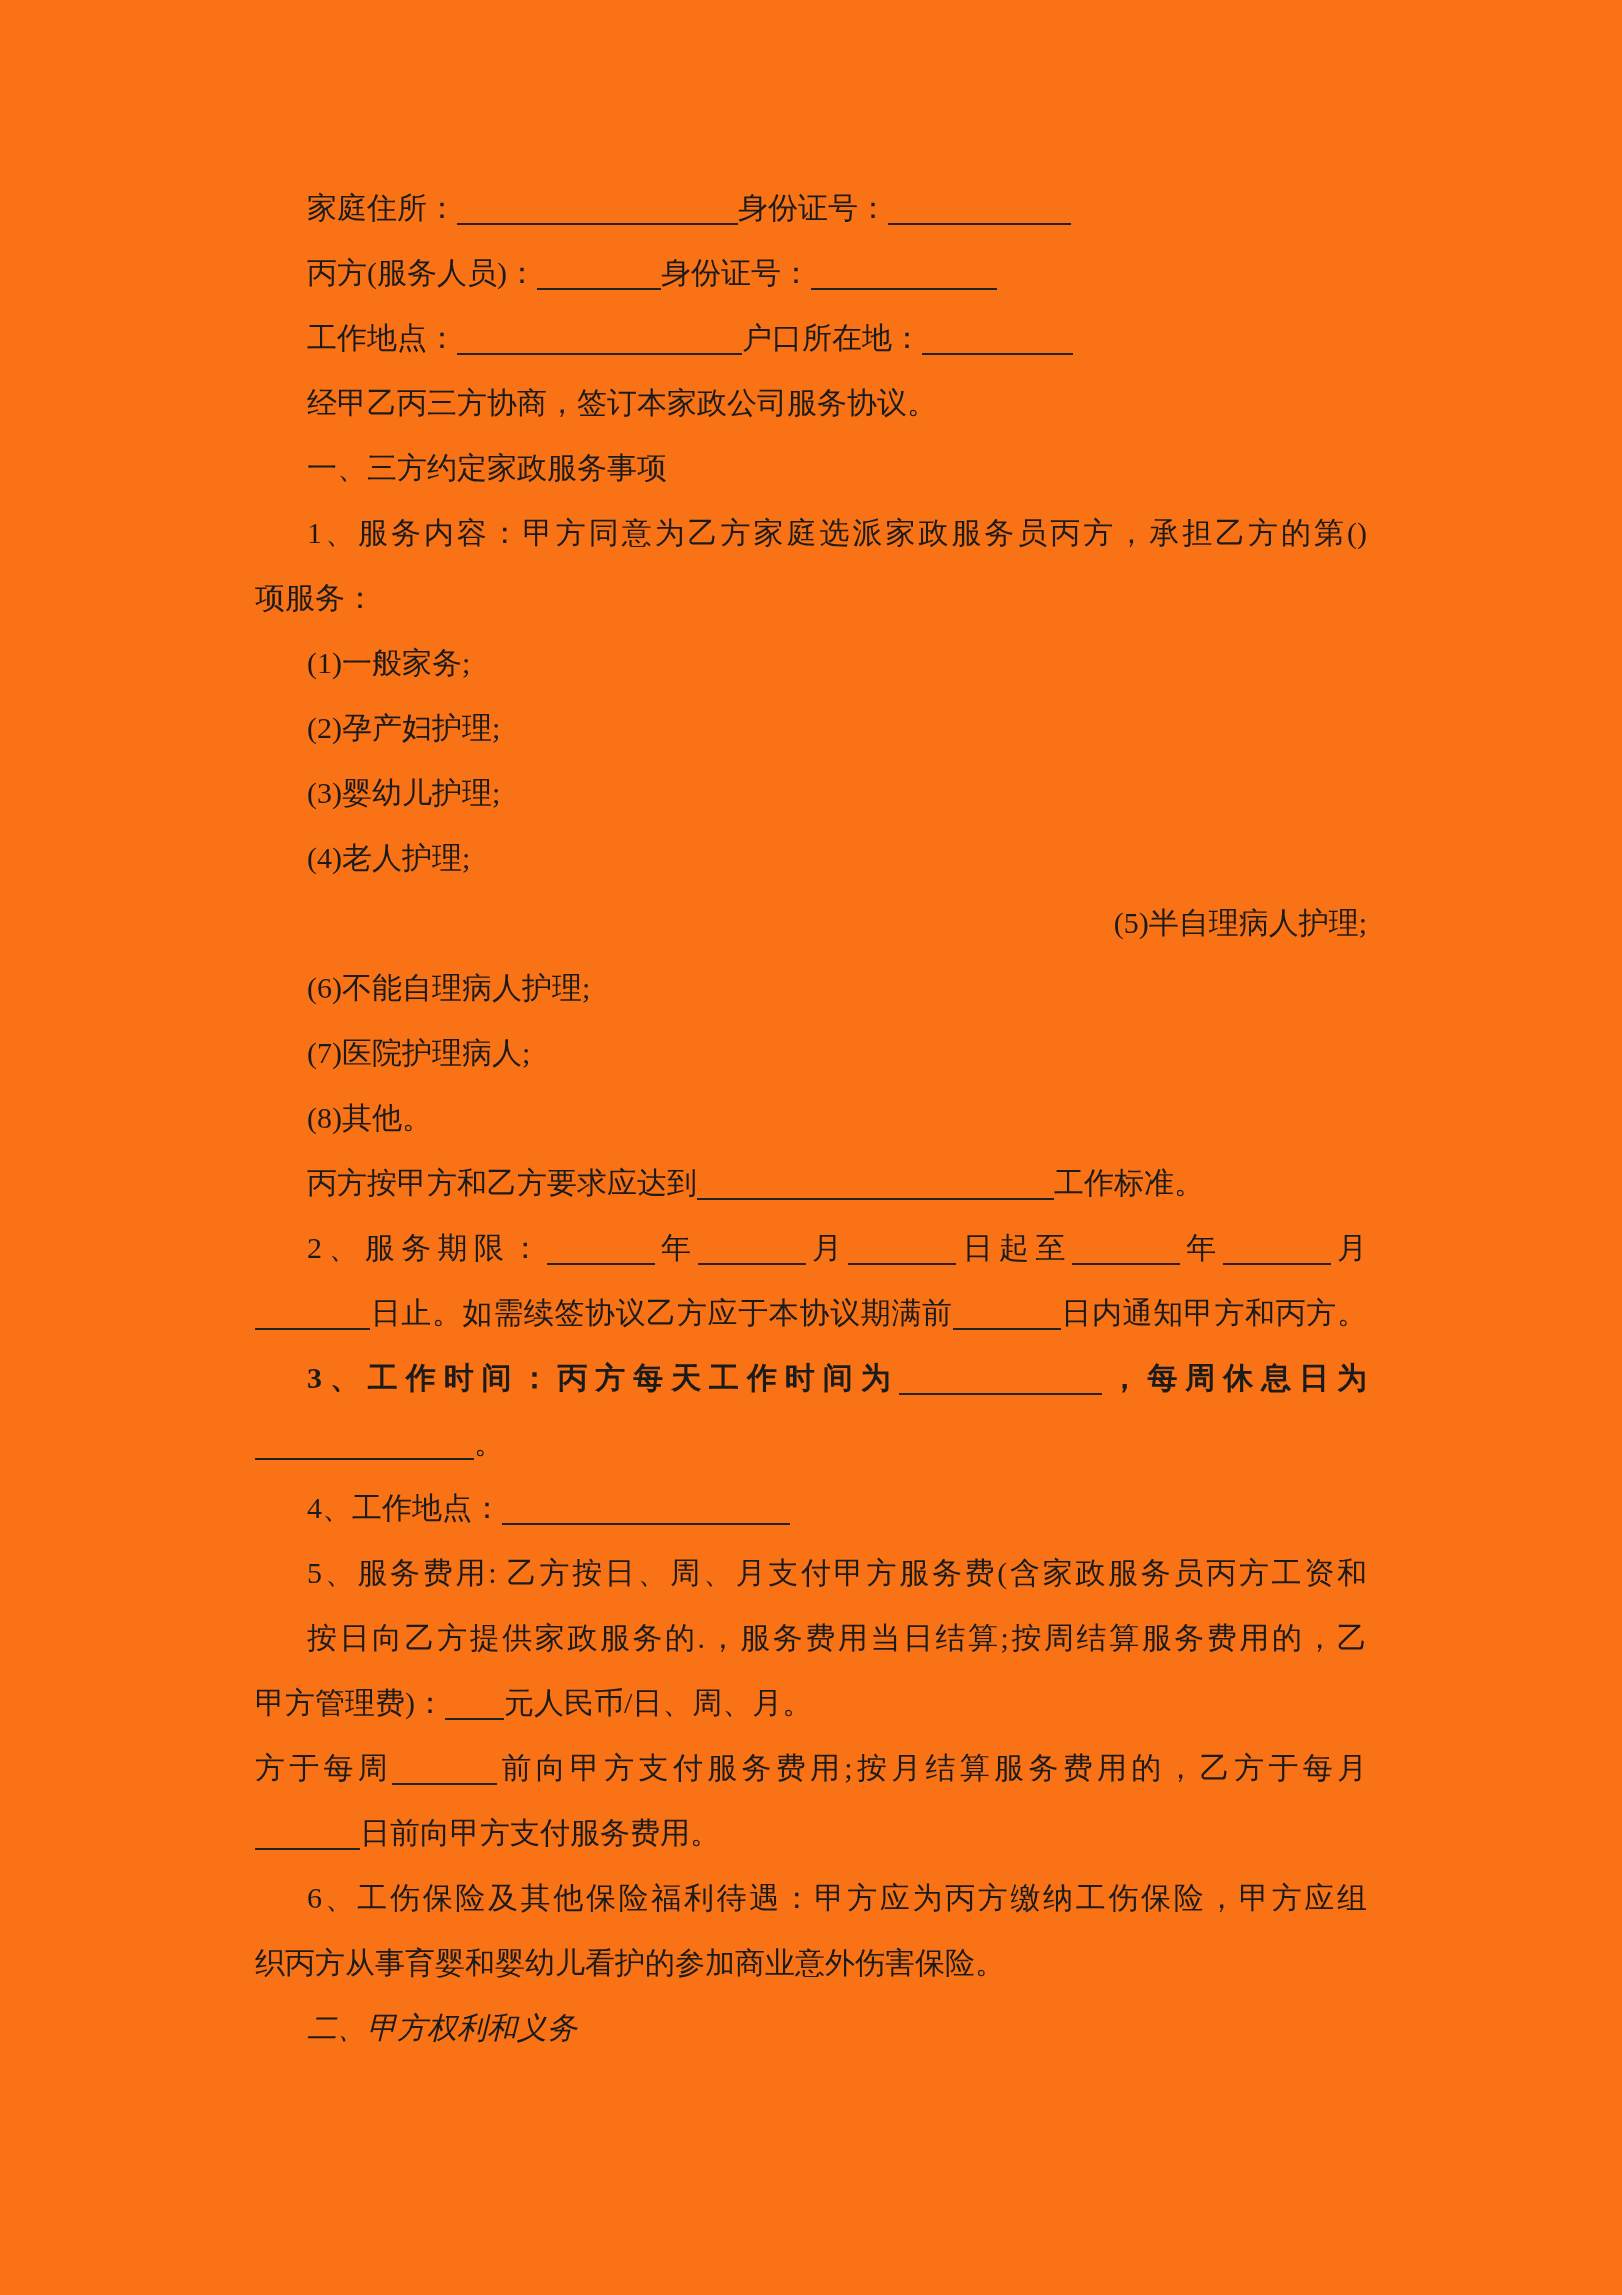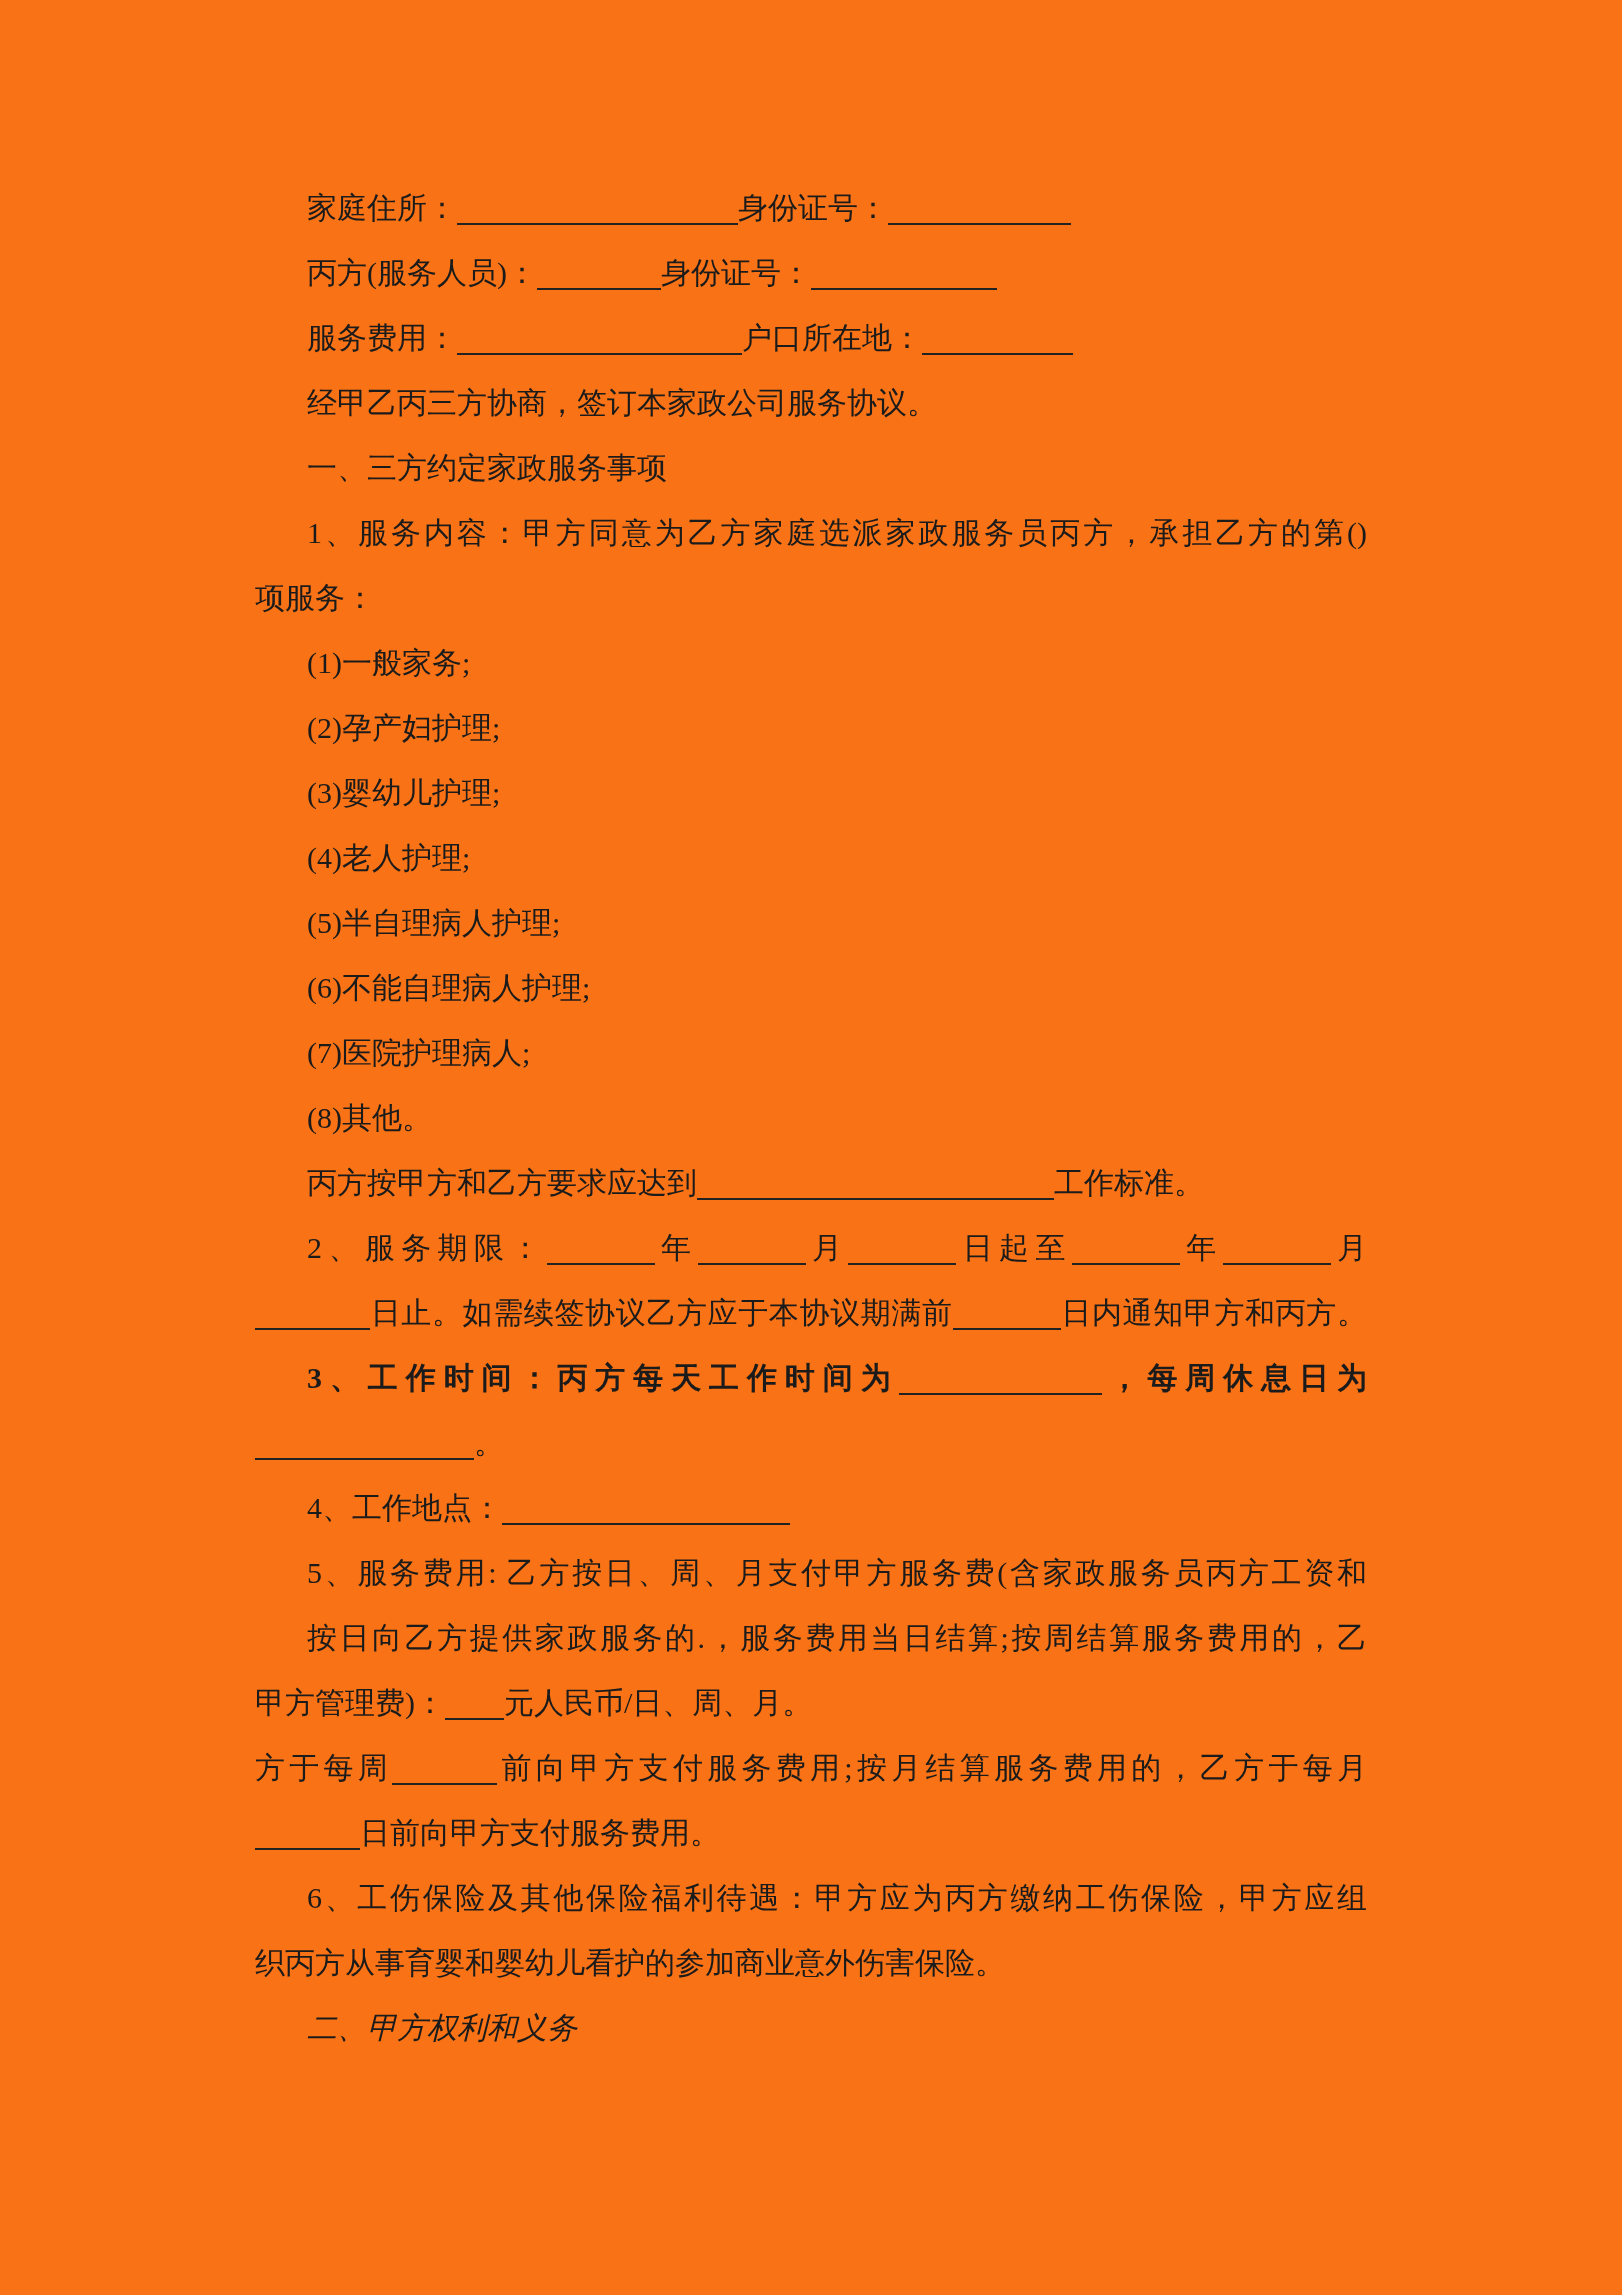--- a/index.html
+++ b/index.html
@@ -44,30 +44,30 @@
     vertical-align: -6.5px;
   }
 </style>
 </head>
 <body>
 
 <div class="page">
   <div class="doc">
       <div class="line indent" style="color: rgb(27, 27, 27);"><span class="txt">家庭住所：</span><span class="bl" style="width: 281px; border-bottom-color: rgb(34, 34, 34);"></span><span class="txt">身份证号：</span><span class="bl" style="width: 183px; border-bottom-color: rgb(34, 34, 34);"></span></div>
       <div class="line indent" style="color: rgb(27, 27, 27);"><span class="txt">丙方(服务人员)：</span><span class="bl" style="width: 124px; border-bottom-color: rgb(34, 34, 34);"></span><span class="txt">身份证号：</span><span class="bl" style="width: 186px; border-bottom-color: rgb(34, 34, 34);"></span></div>
-      <div class="line indent" style="color: rgb(27, 27, 27);"><span class="txt">服务费用：</span><span class="bl" style="width: 285px; border-bottom-color: rgb(34, 34, 34);"></span><span class="txt">户口所在地：</span><span class="bl" style="width: 151px; border-bottom-color: rgb(34, 34, 34);"></span></div>
+      <div class="line indent" style="color: rgb(27, 27, 27);"><span class="txt">工作地点：</span><span class="bl" style="width: 285px; border-bottom-color: rgb(34, 34, 34);"></span><span class="txt">户口所在地：</span><span class="bl" style="width: 151px; border-bottom-color: rgb(34, 34, 34);"></span></div>
       <div class="line indent" style="color: rgb(27, 27, 27);"><span class="txt">经甲乙丙三方协商，签订本家政公司服务协议。</span></div>
       <div class="line indent" style="color: rgb(27, 27, 27);"><span class="txt">一、三方约定家政服务事项</span></div>
       <div class="line indent fill" style="color: rgb(27, 27, 27);"><span class="txt">1、服务内容：甲方同意为乙方家庭选派家政服务员丙方，承担乙方的第()</span></div>
       <div class="line" style="color: rgb(27, 27, 27);"><span class="txt">项服务：</span></div>
       <div class="line indent" style="color: rgb(27, 27, 27);"><span class="txt">(1)一般家务;</span></div>
       <div class="line indent" style="color: rgb(27, 27, 27);"><span class="txt">(2)孕产妇护理;</span></div>
       <div class="line indent" style="color: rgb(27, 27, 27);"><span class="txt">(3)婴幼儿护理;</span></div>
       <div class="line indent" style="color: rgb(27, 27, 27);"><span class="txt">(4)老人护理;</span></div>
-      <div class="line indent" style="color: rgb(27, 27, 27);"><span class="txt">(5)半自理病人护理;</span></div>
+      <div class="line indent" style="color: rgb(27, 27, 27); text-align: right;"><span class="txt">(5)半自理病人护理;</span></div>
       <div class="line indent" style="color: rgb(27, 27, 27);"><span class="txt">(6)不能自理病人护理;</span></div>
       <div class="line indent" style="color: rgb(27, 27, 27);"><span class="txt">(7)医院护理病人;</span></div>
       <div class="line indent" style="color: rgb(27, 27, 27);"><span class="txt">(8)其他。</span></div>
       <div class="line indent" style="color: rgb(27, 27, 27);"><span class="txt">丙方按甲方和乙方要求应达到</span><span class="bl" style="width: 357px; border-bottom-color: rgb(34, 34, 34);"></span><span class="txt">工作标准。</span></div>
       <div class="line indent fill" style="color: rgb(27, 27, 27);"><span class="txt">2、服务期限：</span><span class="bl" style="width: 108px; border-bottom-color: rgb(34, 34, 34);"></span><span class="txt">年</span><span class="bl" style="width: 108px; border-bottom-color: rgb(34, 34, 34);"></span><span class="txt">月</span><span class="bl" style="width: 108px; border-bottom-color: rgb(34, 34, 34);"></span><span class="txt">日起至</span><span class="bl" style="width: 108px; border-bottom-color: rgb(34, 34, 34);"></span><span class="txt">年</span><span class="bl" style="width: 108px; border-bottom-color: rgb(34, 34, 34);"></span><span class="txt">月</span></div>
       <div class="line fill" style="color: rgb(27, 27, 27);"><span class="bl" style="width: 115px; border-bottom-color: rgb(34, 34, 34);"></span><span class="txt">日止。如需续签协议乙方应于本协议期满前</span><span class="bl" style="width: 108px; border-bottom-color: rgb(34, 34, 34);"></span><span class="txt">日内通知甲方和丙方。</span></div>
       <div class="line indent fill" style="color: rgb(27, 27, 27); font-weight: bold;"><span class="txt">3、工作时间：丙方每天工作时间为</span><span class="bl" style="width: 203px; border-bottom-color: rgb(34, 34, 34);"></span><span class="txt">，每周休息日为</span></div>
       <div class="line" style="color: rgb(27, 27, 27);"><span class="bl" style="width: 219px; border-bottom-color: rgb(34, 34, 34);"></span><span class="txt">。</span></div>
       <div class="line indent" style="color: rgb(27, 27, 27);"><span class="txt">4、工作地点：</span><span class="bl" style="width: 288px; border-bottom-color: rgb(34, 34, 34);"></span></div>
       <div class="line indent fill" style="color: rgb(27, 27, 27);"><span class="txt">5、服务费用: 乙方按日、周、月支付甲方服务费(含家政服务员丙方工资和</span></div>

